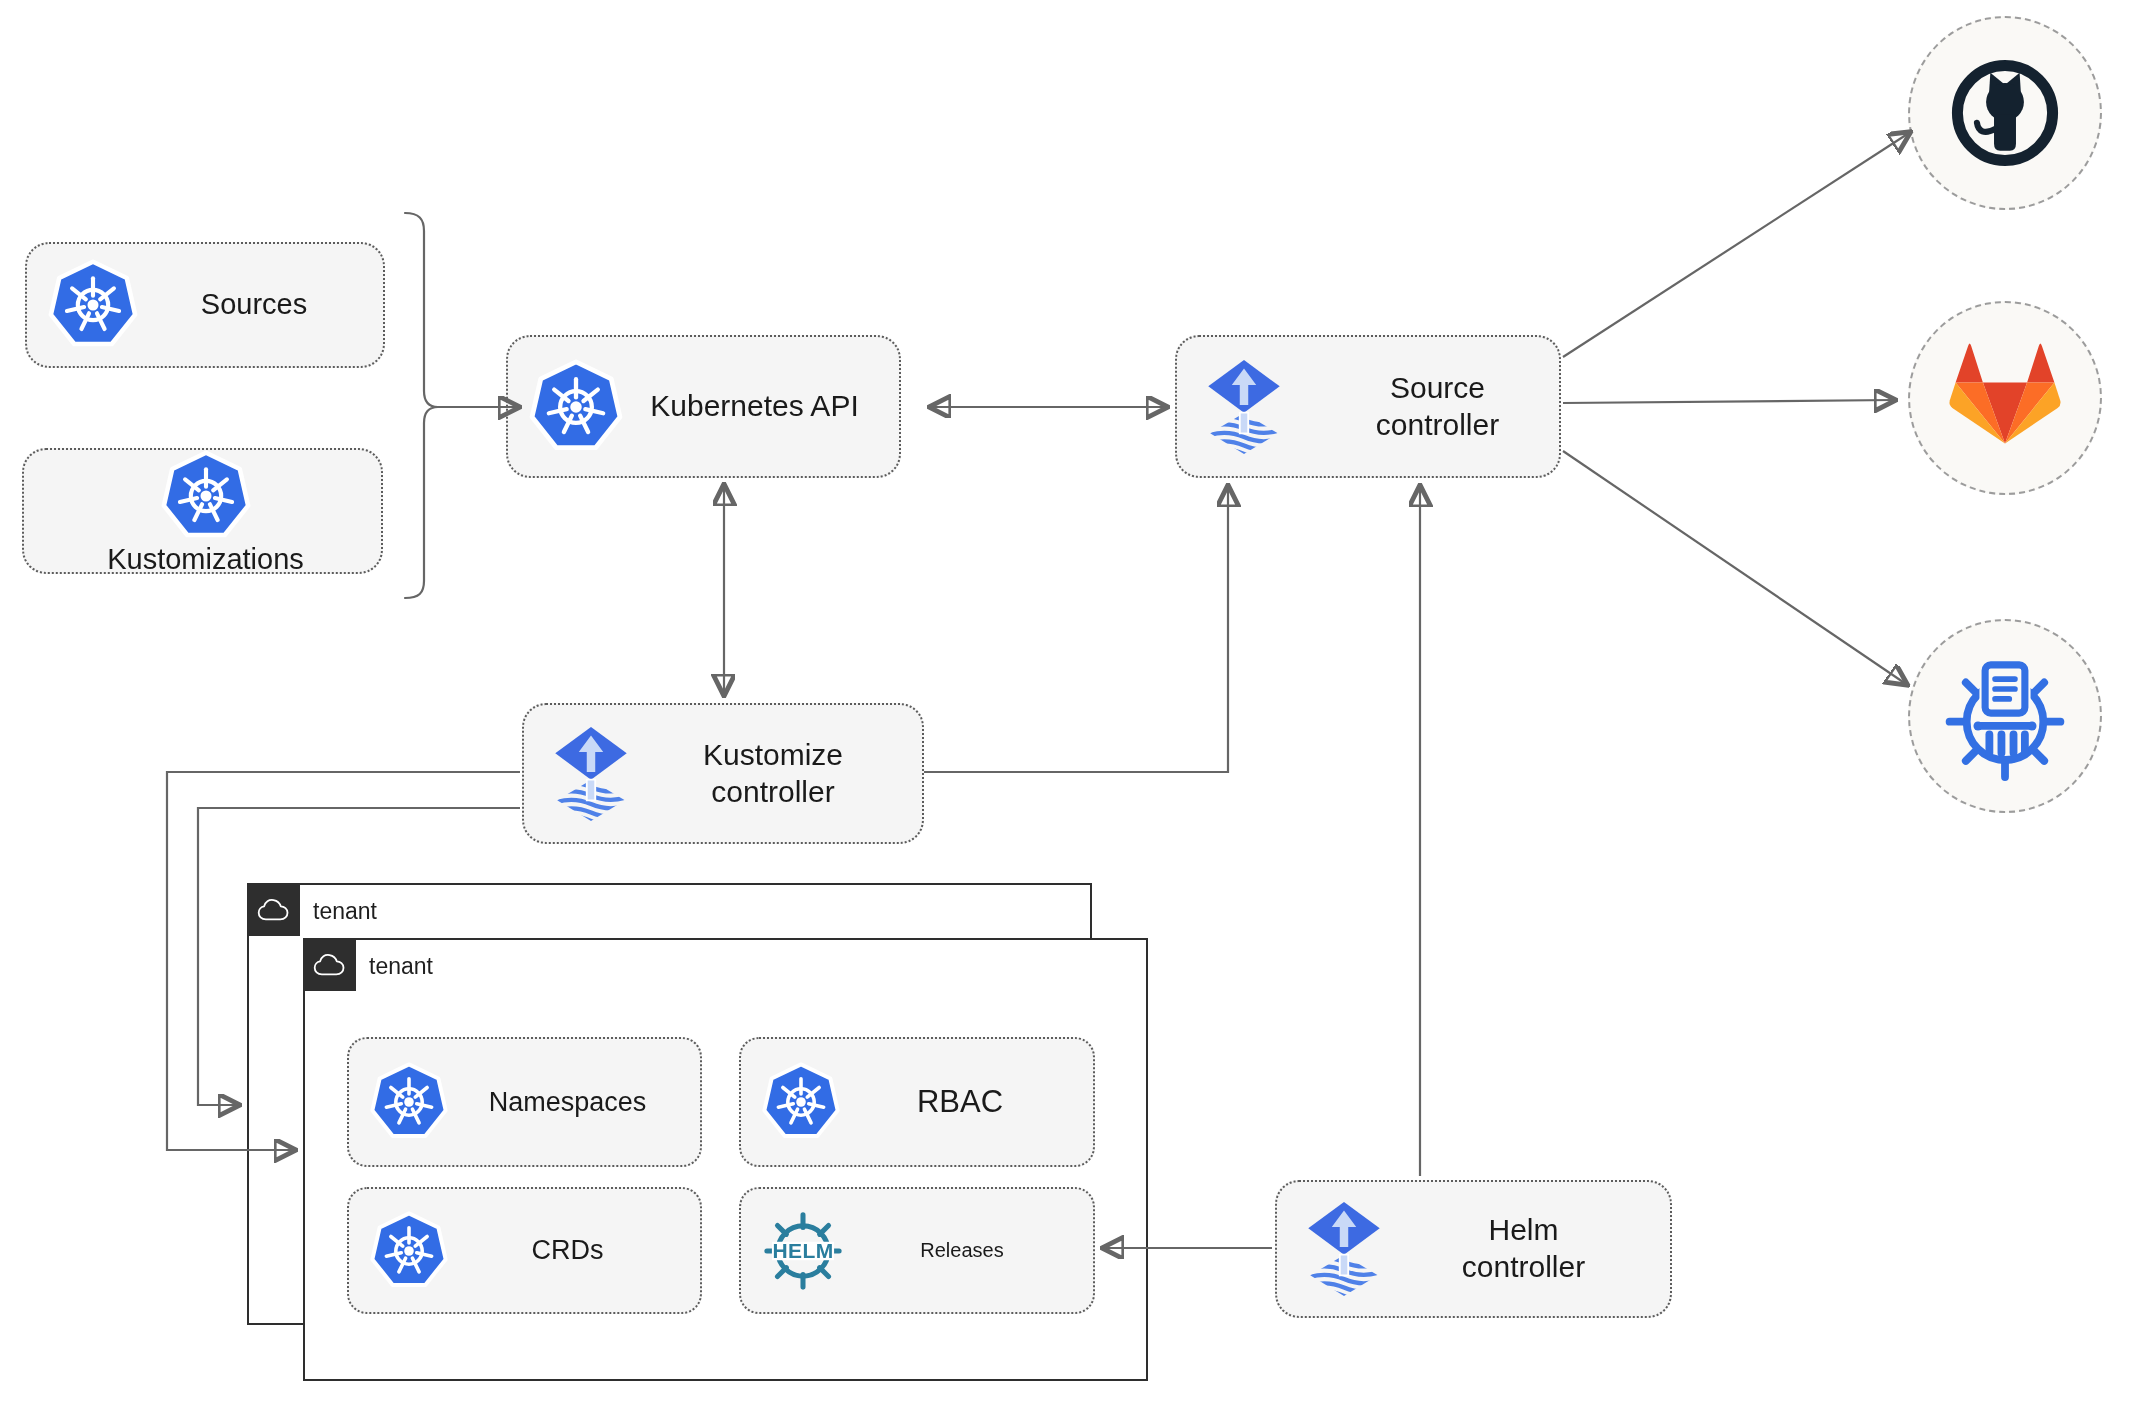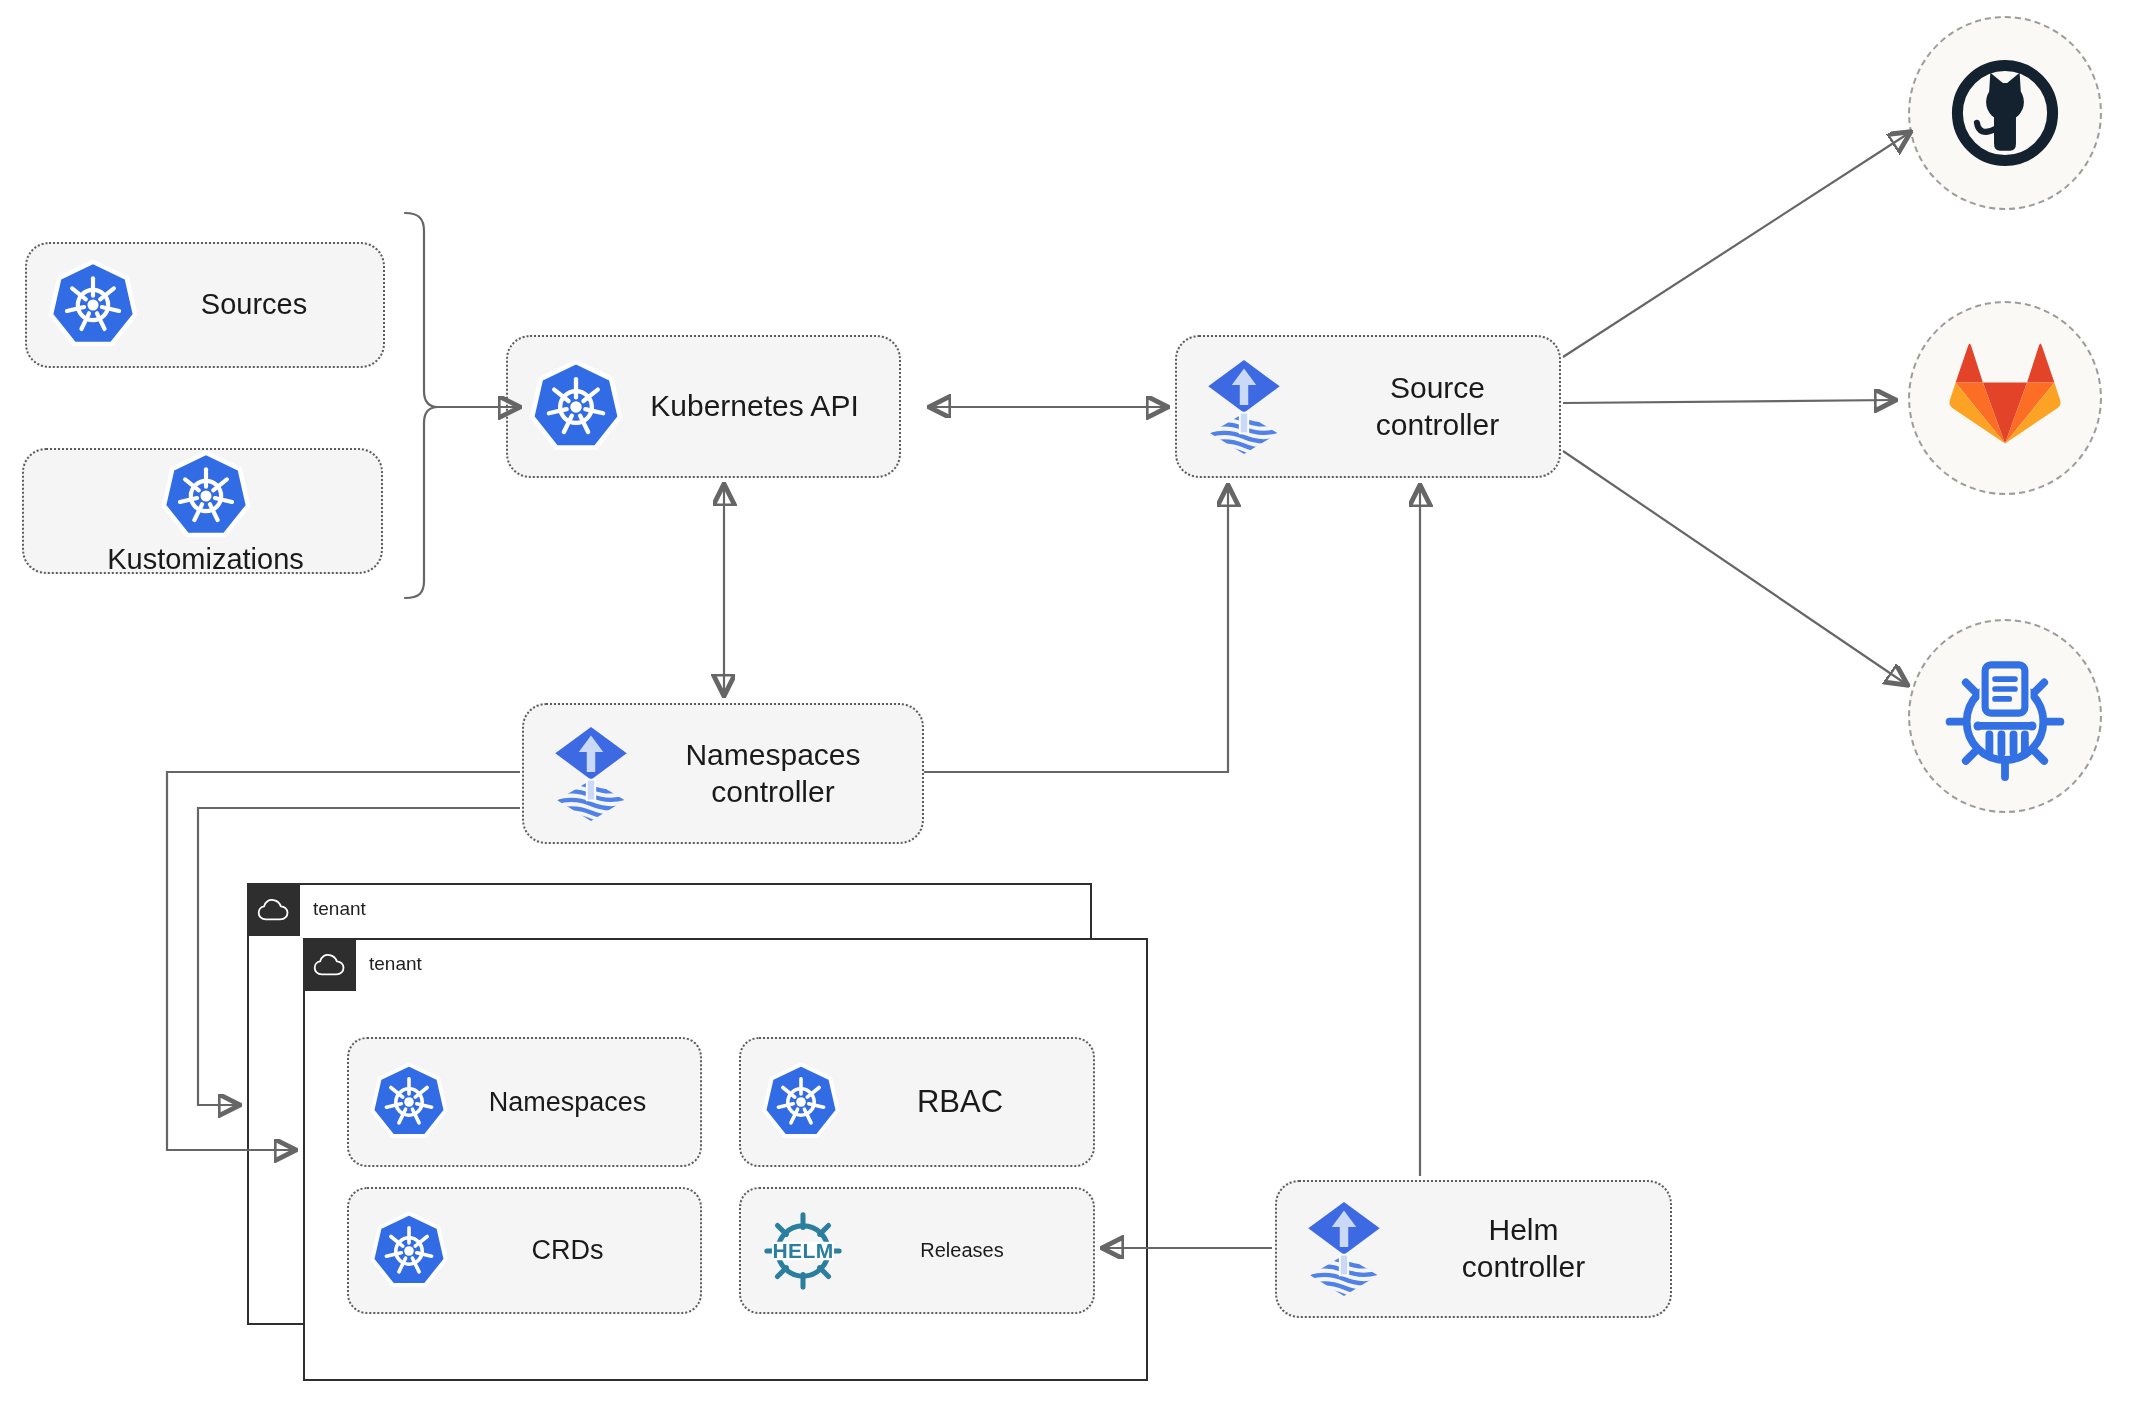--- a/index.html
+++ b/index.html
@@ -29,21 +29,21 @@
   .tenant{
     position:absolute;box-sizing:border-box;background:#ffffff;
     border:2px solid var(--tenant-border,#2e2e2e);
   }
   .tenant .chip{
     position:absolute;left:-2px;top:-2px;width:53px;height:53px;
     background:var(--tenant-chip,#2e2e2e);
     display:flex;align-items:center;justify-content:center;
   }
   .tenant .chip-label{
-    position:absolute;left:64px;top:13px;font-size:19px;color:#1f1f1f;
+    position:absolute;left:64px;top:13px;font-size:23px;color:#1f1f1f;
   }
   
   .ext-circle{
     position:absolute;box-sizing:border-box;border-radius:50%;
     background:var(--circle-fill,#faf9f6);
     border:2px dashed var(--circle-border,#9c9c9c);
     display:flex;align-items:center;justify-content:center;
   }
   
   .connectors{position:absolute;left:0;top:0;z-index:10;pointer-events:none;}
@@ -198,21 +198,21 @@
       </span>
     <span class="lbl big ctrl">Source controller</span>
   </div>
 
   <div class="node" style="left:522px;top:703px;width:402px;height:141px;">
     <span class="icn" style="width:94px;height:100px;">
         <svg width="94" height="100">
           <use href="#ic-flux"></use>
         </svg>
       </span>
-    <span class="lbl big ctrl">Namespaces controller</span>
+    <span class="lbl big ctrl">Kustomize controller</span>
   </div>
 
   <div class="node" style="left:1275px;top:1180px;width:397px;height:138px;">
     <span class="icn" style="width:94px;height:100px;">
         <svg width="94" height="100">
           <use href="#ic-flux"></use>
         </svg>
       </span>
     <span class="lbl big ctrl">Helm controller</span>
   </div>

